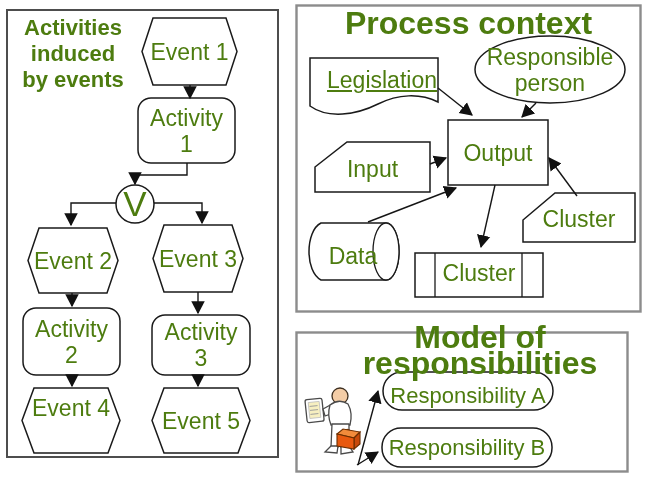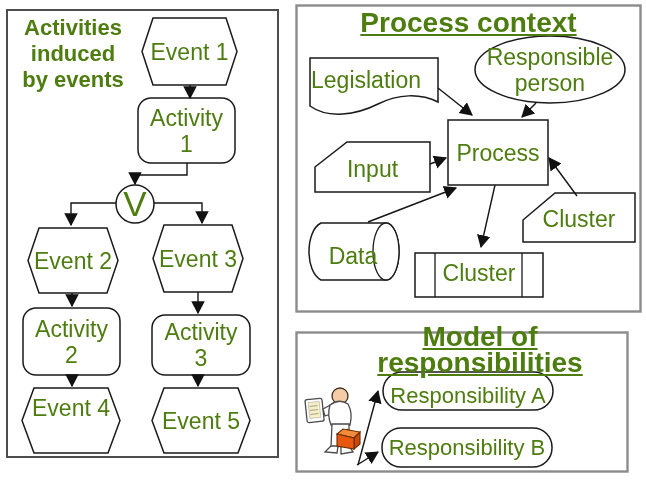--- a/index.html
+++ b/index.html
@@ -8,21 +8,21 @@
   .stage svg{position:absolute;left:0;top:0;}
   .panel{fill:#ffffff;stroke:#8c8c8c;stroke-width:2.4;}
   .panel-left{stroke:#4d4d4d;stroke-width:2;}
   .shape{fill:#ffffff;stroke:#1a1a1a;stroke-width:1.5;}
   .thin{stroke-width:1.3;}
   .arrow{fill:none;stroke:#151515;stroke-width:1.4;marker-end:url(#ah);}
   .icon-line{stroke:#4a4a4a;stroke-width:1.3;}
   .lbl{position:absolute;display:flex;align-items:center;justify-content:center;
        text-align:center;white-space:pre-line;font-size:23px;line-height:26px;color:#4d7c0f;}
   .lbl.bold{font-weight:bold;}
-  .t24{font-size:28px;text-decoration:underline;}
+  .t24{font-size:32px;}
   .t22{font-size:22px;line-height:25px;}
   .t35{font-size:35px;}
 </style>
 </head>
 <body>
 
 <div class="stage">
 
   <svg width="646" height="483" viewBox="0 0 646 483">
     <defs>
@@ -108,25 +108,25 @@
   <div class="lbl" style="left:28px;top:228px;width:90px;height:65px;">Event 2</div>
   <div class="lbl" style="left:153px;top:225px;width:90px;height:67px;">Event 3</div>
   <div class="lbl" style="left:23px;top:308px;width:97px;height:67px;">Activity
 2</div>
   <div class="lbl" style="left:152px;top:315px;width:98px;height:60px;">Activity
 3</div>
   <div class="lbl" style="left:22px;top:375px;width:98px;height:65px;">Event 4</div>
   <div class="lbl" style="left:152px;top:388px;width:98px;height:65px;">Event 5</div>
 
   <div class="lbl bold t24" style="left:298px;top:8px;width:341px;height:30px;">Process context</div>
-  <div class="lbl" style="left:296px;top:58px;width:140px;height:44px;">Legislation</div>
+  <div class="lbl" style="left:312px;top:58px;width:140px;height:44px;text-decoration:underline;">Legislation</div>
   <div class="lbl" style="left:475px;top:36px;width:150px;height:67px;">Responsible
 person</div>
   <div class="lbl" style="left:315px;top:145px;width:115px;height:47px;">Input</div>
-  <div class="lbl" style="left:448px;top:122px;width:100px;height:62px;">Process</div>
+  <div class="lbl" style="left:448px;top:122px;width:100px;height:62px;">Output</div>
   <div class="lbl" style="left:310px;top:230px;width:86px;height:52px;">Data</div>
   <div class="lbl" style="left:523px;top:196px;width:112px;height:46px;">Cluster</div>
   <div class="lbl" style="left:415px;top:251px;width:128px;height:44px;">Cluster</div>
 
   <div class="lbl bold t24" style="left:330px;top:336px;width:300px;height:28px;">Model of responsibilities</div>
   <div class="lbl t22" style="left:383px;top:372px;width:170px;height:46px;">Responsibility A</div>
   <div class="lbl t22" style="left:382px;top:428px;width:170px;height:39px;">Responsibility B</div>
 
 </div>
 

